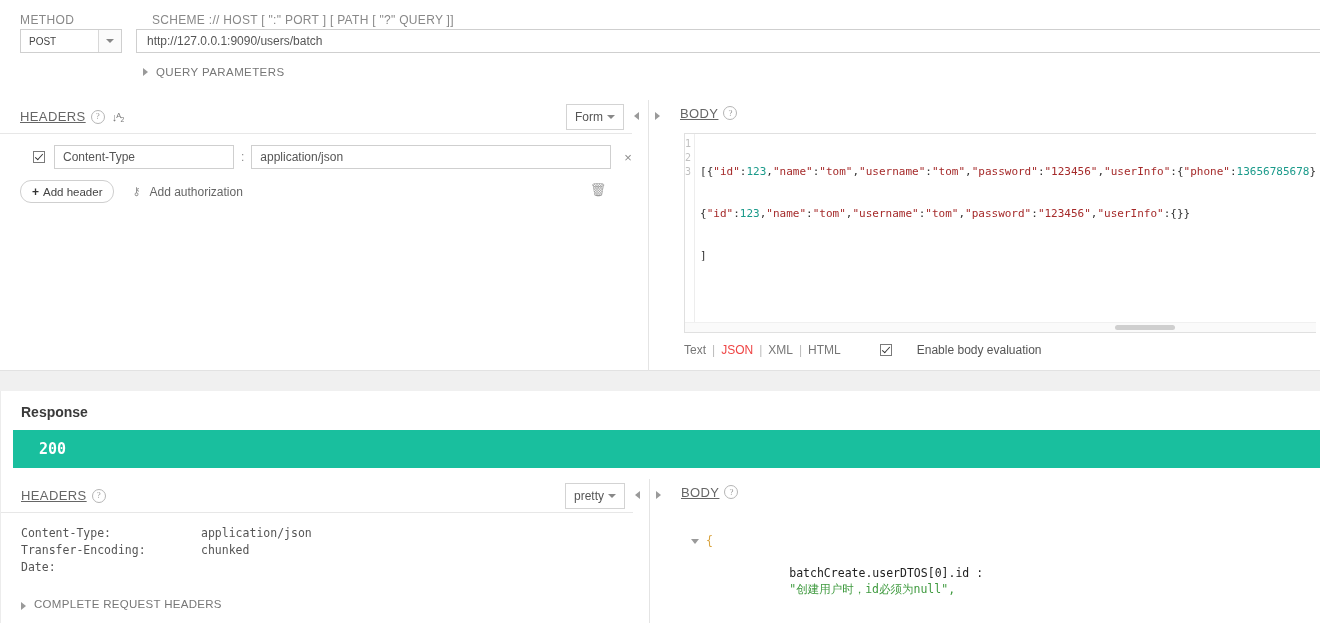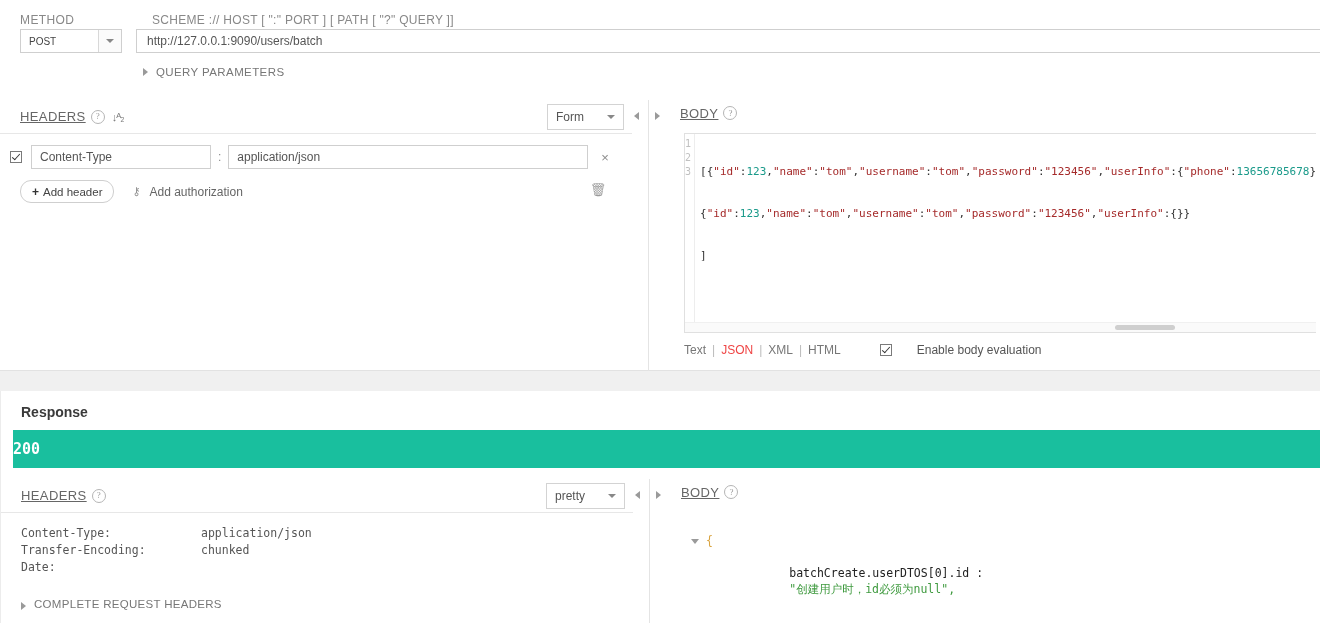--- a/index.html
+++ b/index.html
@@ -124,26 +124,26 @@
     font-family: "Liberation Serif", serif;
   }
   .sort-icon {
     margin-left: 7px; display: inline-flex; align-items: center;
     font-size: 11px; color: #777; letter-spacing: -1px;
   }
   .btn-form {
     position: absolute; right: 8px; top: 4px;
     height: 24px; padding: 0 8px;
     border: 1px solid #d3d3d3; background: #fff;
-    display: flex; align-items: center; gap: 23px;
+    display: flex; align-items: center; gap: 4px;
     font-size: 12px; color: #555; cursor: pointer;
   }
 
   .header-row {
-    display: flex; align-items: center; margin-top: 11px; padding-left: 10px;
+    display: flex; align-items: center; margin-top: 11px; padding-left: 33px;
   }
   .chk {
     width: 12px; height: 12px; border: 1px solid #7a7a7a; background: #fff;
     box-sizing: border-box; position: relative; margin-right: 9px; cursor: pointer;
   }
   .chk.checked::after {
     content: ""; position: absolute; left: 3px; top: 0px;
     width: 3px; height: 7px; border: solid #333;
     border-width: 0 1.6px 1.6px 0; transform: rotate(42deg);
   }
@@ -241,21 +241,21 @@
   }
   .response-title {
     position: absolute; left: 20px; top: 13px;
     font-size: 14px; font-weight: bold; color: #3a3a3a;
   }
   .status-bar {
     position: absolute; left: 12px; top: 39px; width: 1308px; height: 38px;
     display: flex; align-items: center;
   }
   .status-code {
-    margin-left: 0; color: #fff; font-weight: bold; font-size: 15px;
+    margin-left: 26px; color: #fff; font-weight: bold; font-size: 15px;
     font-family: "DejaVu Sans Mono", monospace;
   }
   .resp-left {
     position: absolute; left: 0; top: 88px; width: 632px; height: 144px;
   }
   .resp-right {
     position: absolute; left: 668px; top: 88px; width: 652px; height: 144px;
   }
   .resp-col-divider {
     position: absolute; left: 648px; top: 88px; width: 1px; height: 144px;

